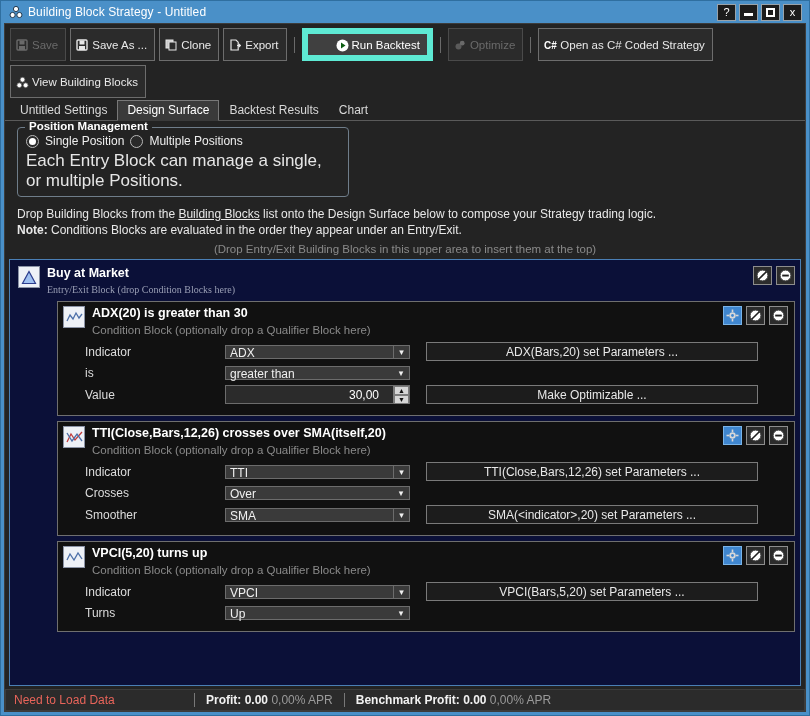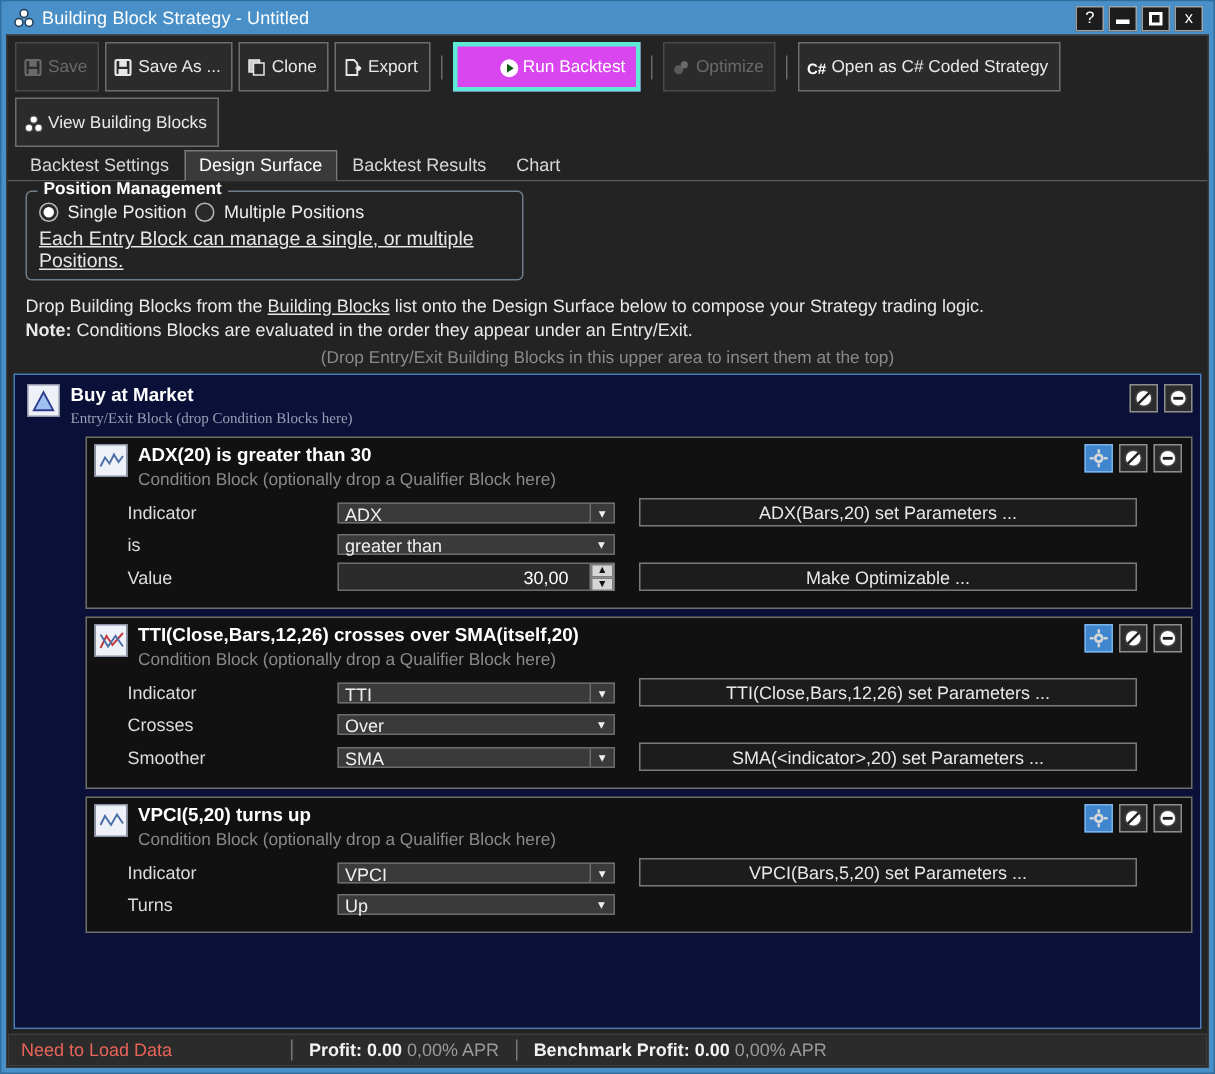--- a/index.html
+++ b/index.html
@@ -65,21 +65,21 @@
     display: flex; align-items: center; gap: 4px;
     padding: 0 7px 0 5px;
     border: 1px solid #6d6d6d;
     background: #2b2b2b;
     color: #e9e9e9;
     font-size: 11.5px;
     white-space: nowrap;
   }
   .tbtn.disabled { color: #6a6a6a; border-color: #4a4a4a; }
   .tbtn.primary {
-    background: #d946ef; border: 3px solid #5eead4; color: #ffffff; padding-left: 28px;
+    background: #404040; border: 6px solid #5eead4; color: #ffffff; padding-left: 28px;
   }
   .tb-sep {
     width: 1px; height: 16px; background: #6a6a6a; margin: 0 3px;
   }
   .toolbar2 { display: flex; padding: 4px 5px 3px 5px; }
   
   .ico { width: 12px; height: 12px; display: inline-block; position: relative; flex: 0 0 12px;}
   .ico svg { display: block; }
   
   .tabstrip {
@@ -130,21 +130,21 @@
   .radio {
     width: 13px; height: 13px; border-radius: 50%;
     border: 1px solid #b9b9b9; background: #2a2a2a;
     display: inline-flex; align-items: center; justify-content: center;
     flex: 0 0 13px;
   }
   .radio.checked::after {
     content: ""; width: 7px; height: 7px; border-radius: 50%; background: #ffffff;
   }
   .radio-label { font-size: 12px; color: #eeeeee; }
-  .group-note { font-size: 13px; color: #e6e6e6; text-decoration: underline; }
+  .group-note { font-size: 17px; color: #e6e6e6; }
   .instructions { padding: 9px 0 0 12px; font-size: 12px; line-height: 16px; }
   .instructions .u { text-decoration: underline; }
   .instructions b { font-weight: bold; }
   .drop-hint {
     text-align: center; color: #8a8a8a; font-size: 11.5px;
     padding: 5px 0 4px 0;
   }
   
   .surface {
     flex: 1 1 auto;
@@ -386,21 +386,21 @@
             <circle cx="7" cy="4" r="2.6" fill="#fff" stroke="#555" stroke-width=".8"></circle>
             <circle cx="3.6" cy="10" r="2.6" fill="#fff" stroke="#555" stroke-width=".8"></circle>
             <circle cx="10.4" cy="10" r="2.6" fill="#fff" stroke="#555" stroke-width=".8"></circle>
           </svg>
         </span>
         <span>View Building Blocks</span>
       </div>
     </div>
 
     <div class="tabstrip">
-      <div class="tab">Backtest Settings</div>
+      <div class="tab">Untitled Settings</div>
       <div class="tab active">Design Surface</div>
       <div class="tab">Backtest Results</div>
       <div class="tab">Chart</div>
     </div>
 
     <div class="panel">
 
       <div class="groupbox">
         <div class="groupbox-title">Position Management</div>
         <div class="radio-row">

